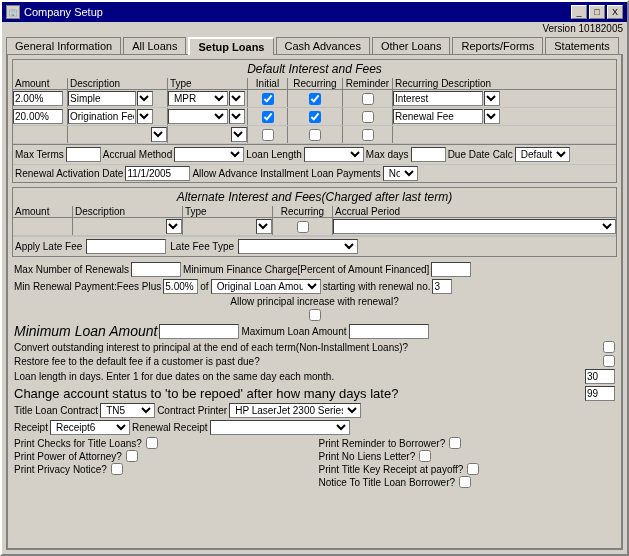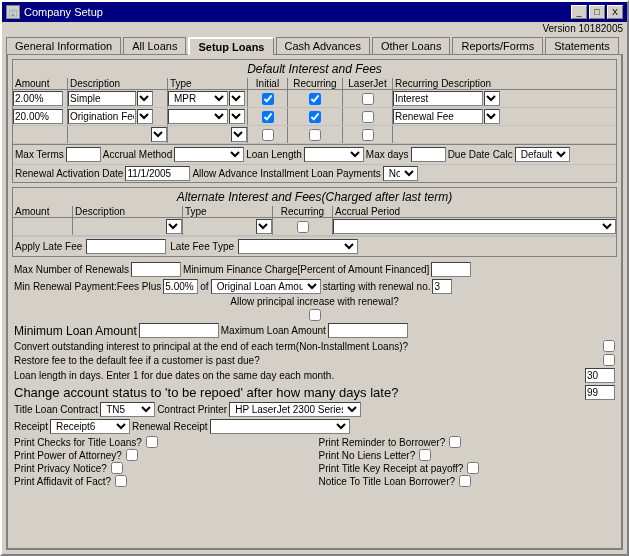--- a/index.html
+++ b/index.html
@@ -184,21 +184,21 @@
 
     <div class="section-box">
       <div class="section-title">Default Interest and Fees</div>
 
       <div style="display:flex; border-bottom:1px solid #808080; background:#d4d0c8;">
         <div style="width:55px; border-right:1px solid #808080; padding:0 2px; font-size:10px;">Amount</div>
         <div style="width:100px; border-right:1px solid #808080; padding:0 2px; font-size:10px;">Description</div>
         <div style="width:80px; border-right:1px solid #808080; padding:0 2px; font-size:10px;">Type</div>
         <div style="width:40px; border-right:1px solid #808080; padding:0 2px; font-size:10px; text-align:center;">Initial</div>
         <div style="width:55px; border-right:1px solid #808080; padding:0 2px; font-size:10px; text-align:center;">Recurring</div>
-        <div style="width:50px; border-right:1px solid #808080; padding:0 2px; font-size:10px; text-align:center;">LaserJet</div>
+        <div style="width:50px; border-right:1px solid #808080; padding:0 2px; font-size:10px; text-align:center;">Reminder</div>
         <div style="flex:1; padding:0 2px; font-size:10px;">Recurring Description</div>
       </div>
 
       <div style="display:flex; border-bottom:1px solid #c0c0c0; height:18px; align-items:center;">
         <div style="width:55px; border-right:1px solid #808080; height:100%; display:flex; align-items:center;">
           <input type="text" style="width: 50px; height: 15px;" value="2.00%">
         </div>
         <div style="width:100px; border-right:1px solid #808080; height:100%; display:flex; align-items:center; gap:1px;">
           <input type="text" style="width: 68px; height: 15px;" value="Simple">
           <select style="width:16px; height:15px; font-size:8px;"><option>▼</option></select>
@@ -346,21 +346,21 @@
         <span style="font-size:10px;">starting with renewal no.</span>
         <input type="text" style="width: 20px; height: 15px;" value="3">
       </div>
 
       <div style="display:flex; align-items:center; gap:2px; margin-bottom:2px;flex-direction:column;">
         <span style="font-size:10px;">Allow principal increase with renewal?</span>
         <input type="checkbox" style="">
       </div>
 
       <div style="display:flex; align-items:center; gap:2px; margin-bottom:2px;">
-        <span style="font-size:12px;">Minimum Loan Amount</span>
+        <span style="font-size:14px;font-style:italic;">Minimum Loan Amount</span>
         <input type="text" style="width: 80px; height: 15px;">
         <span style="font-size:10px;">Maximum Loan Amount</span>
         <input type="text" style="width: 80px; height: 15px;">
       </div>
 
       <div style="display:flex; align-items:center; gap:2px; margin-bottom:2px;">
         <span style="font-size:10px; flex:1;">Convert outstanding interest to principal at the end of each term(Non-Installment Loans)?</span>
         <input type="checkbox" style="">
       </div>
 
@@ -400,24 +400,20 @@
             <input type="checkbox" style="">
           </div>
           <div class="check-row">
             <span style="font-size:10px;">Print Power of Attorney?</span>
             <input type="checkbox" style="">
           </div>
           <div class="check-row">
             <span style="font-size:10px;">Print Privacy Notice?</span>
             <input type="checkbox" style="">
           </div>
-          <div class="check-row">
-            <span style="font-size:10px;">Print Affidavit of Fact?</span>
-            <input type="checkbox" style="">
-          </div>
         </div>
         <div style="flex:1;">
           <div class="check-row">
             <span style="font-size:10px;">Print Reminder to Borrower?</span>
             <input type="checkbox" style="">
           </div>
           <div class="check-row">
             <span style="font-size:10px;">Print No Liens Letter?</span>
             <input type="checkbox" style="">
           </div>

